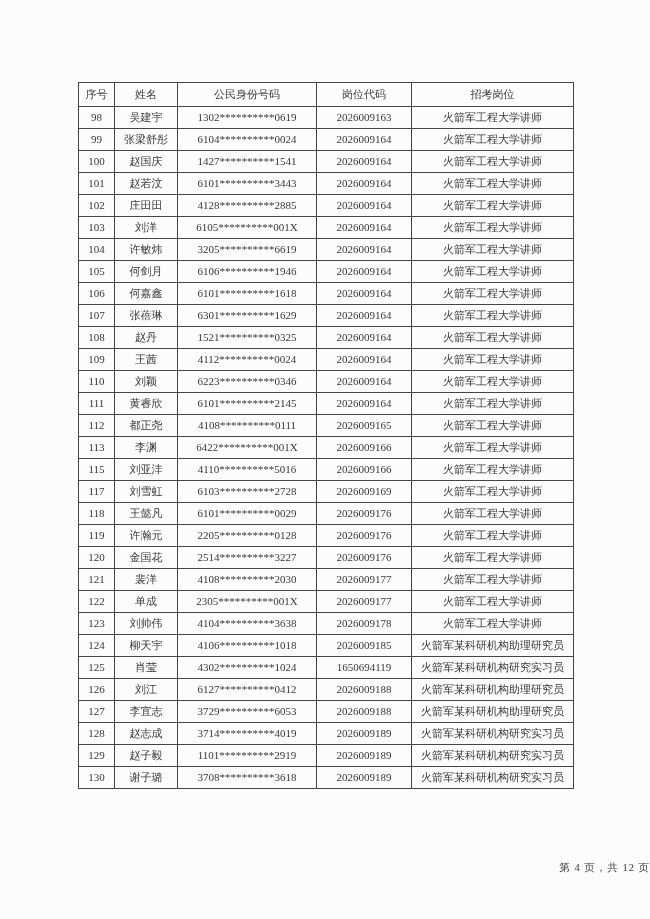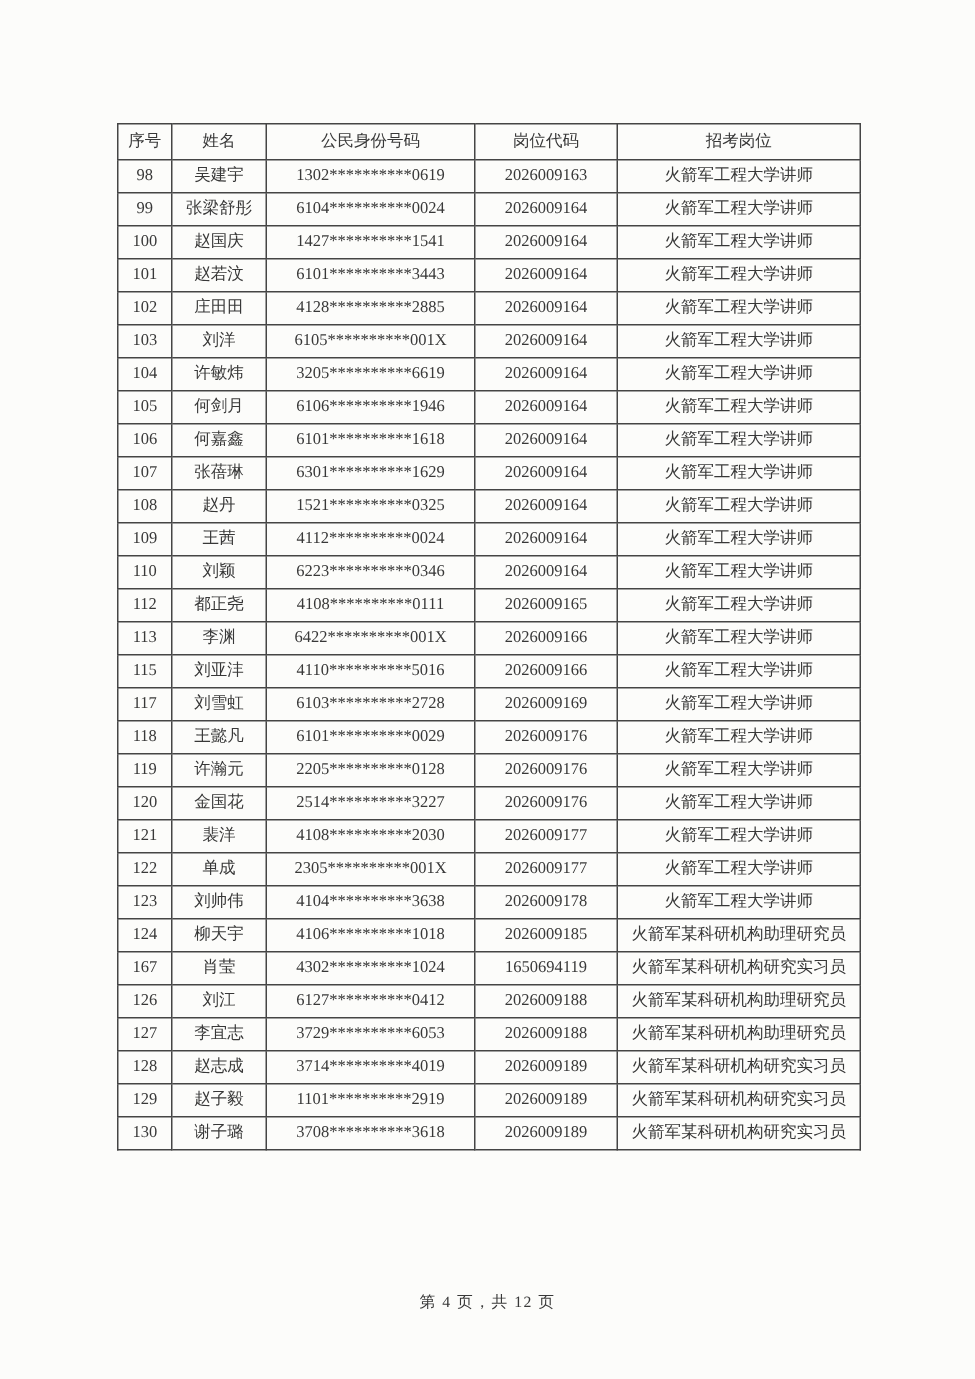--- a/index.html
+++ b/index.html
@@ -41,21 +41,21 @@
     height: 23px;
   }
   table.roster tbody td {
     height: 21px;
   }
   .footer {
     position: absolute;
     top: 861px;
     left: 0;
     width: 100%;
-    text-align: center;
+    text-align: right;
     font-size: 10.5px;
     letter-spacing: 1px;
     color: #383838;
   }
 </style>
 </head>
 <body>
 
 <div class="page">
 
@@ -162,20 +162,27 @@
           <td>火箭军工程大学讲师</td>
         </tr>
         <tr>
           <td>110</td>
           <td>刘颖</td>
           <td>6223**********0346</td>
           <td>2026009164</td>
           <td>火箭军工程大学讲师</td>
         </tr>
         <tr>
+          <td>111</td>
+          <td>黄睿欣</td>
+          <td>6101**********2145</td>
+          <td>2026009164</td>
+          <td>火箭军工程大学讲师</td>
+        </tr>
+        <tr>
           <td>112</td>
           <td>都正尧</td>
           <td>4108**********0111</td>
           <td>2026009165</td>
           <td>火箭军工程大学讲师</td>
         </tr>
         <tr>
           <td>113</td>
           <td>李渊</td>
           <td>6422**********001X</td>
@@ -239,21 +246,21 @@
           <td>火箭军工程大学讲师</td>
         </tr>
         <tr>
           <td>124</td>
           <td>柳天宇</td>
           <td>4106**********1018</td>
           <td>2026009185</td>
           <td>火箭军某科研机构助理研究员</td>
         </tr>
         <tr>
-          <td>167</td>
+          <td>125</td>
           <td>肖莹</td>
           <td>4302**********1024</td>
           <td>1650694119</td>
           <td>火箭军某科研机构研究实习员</td>
         </tr>
         <tr>
           <td>126</td>
           <td>刘江</td>
           <td>6127**********0412</td>
           <td>2026009188</td>

